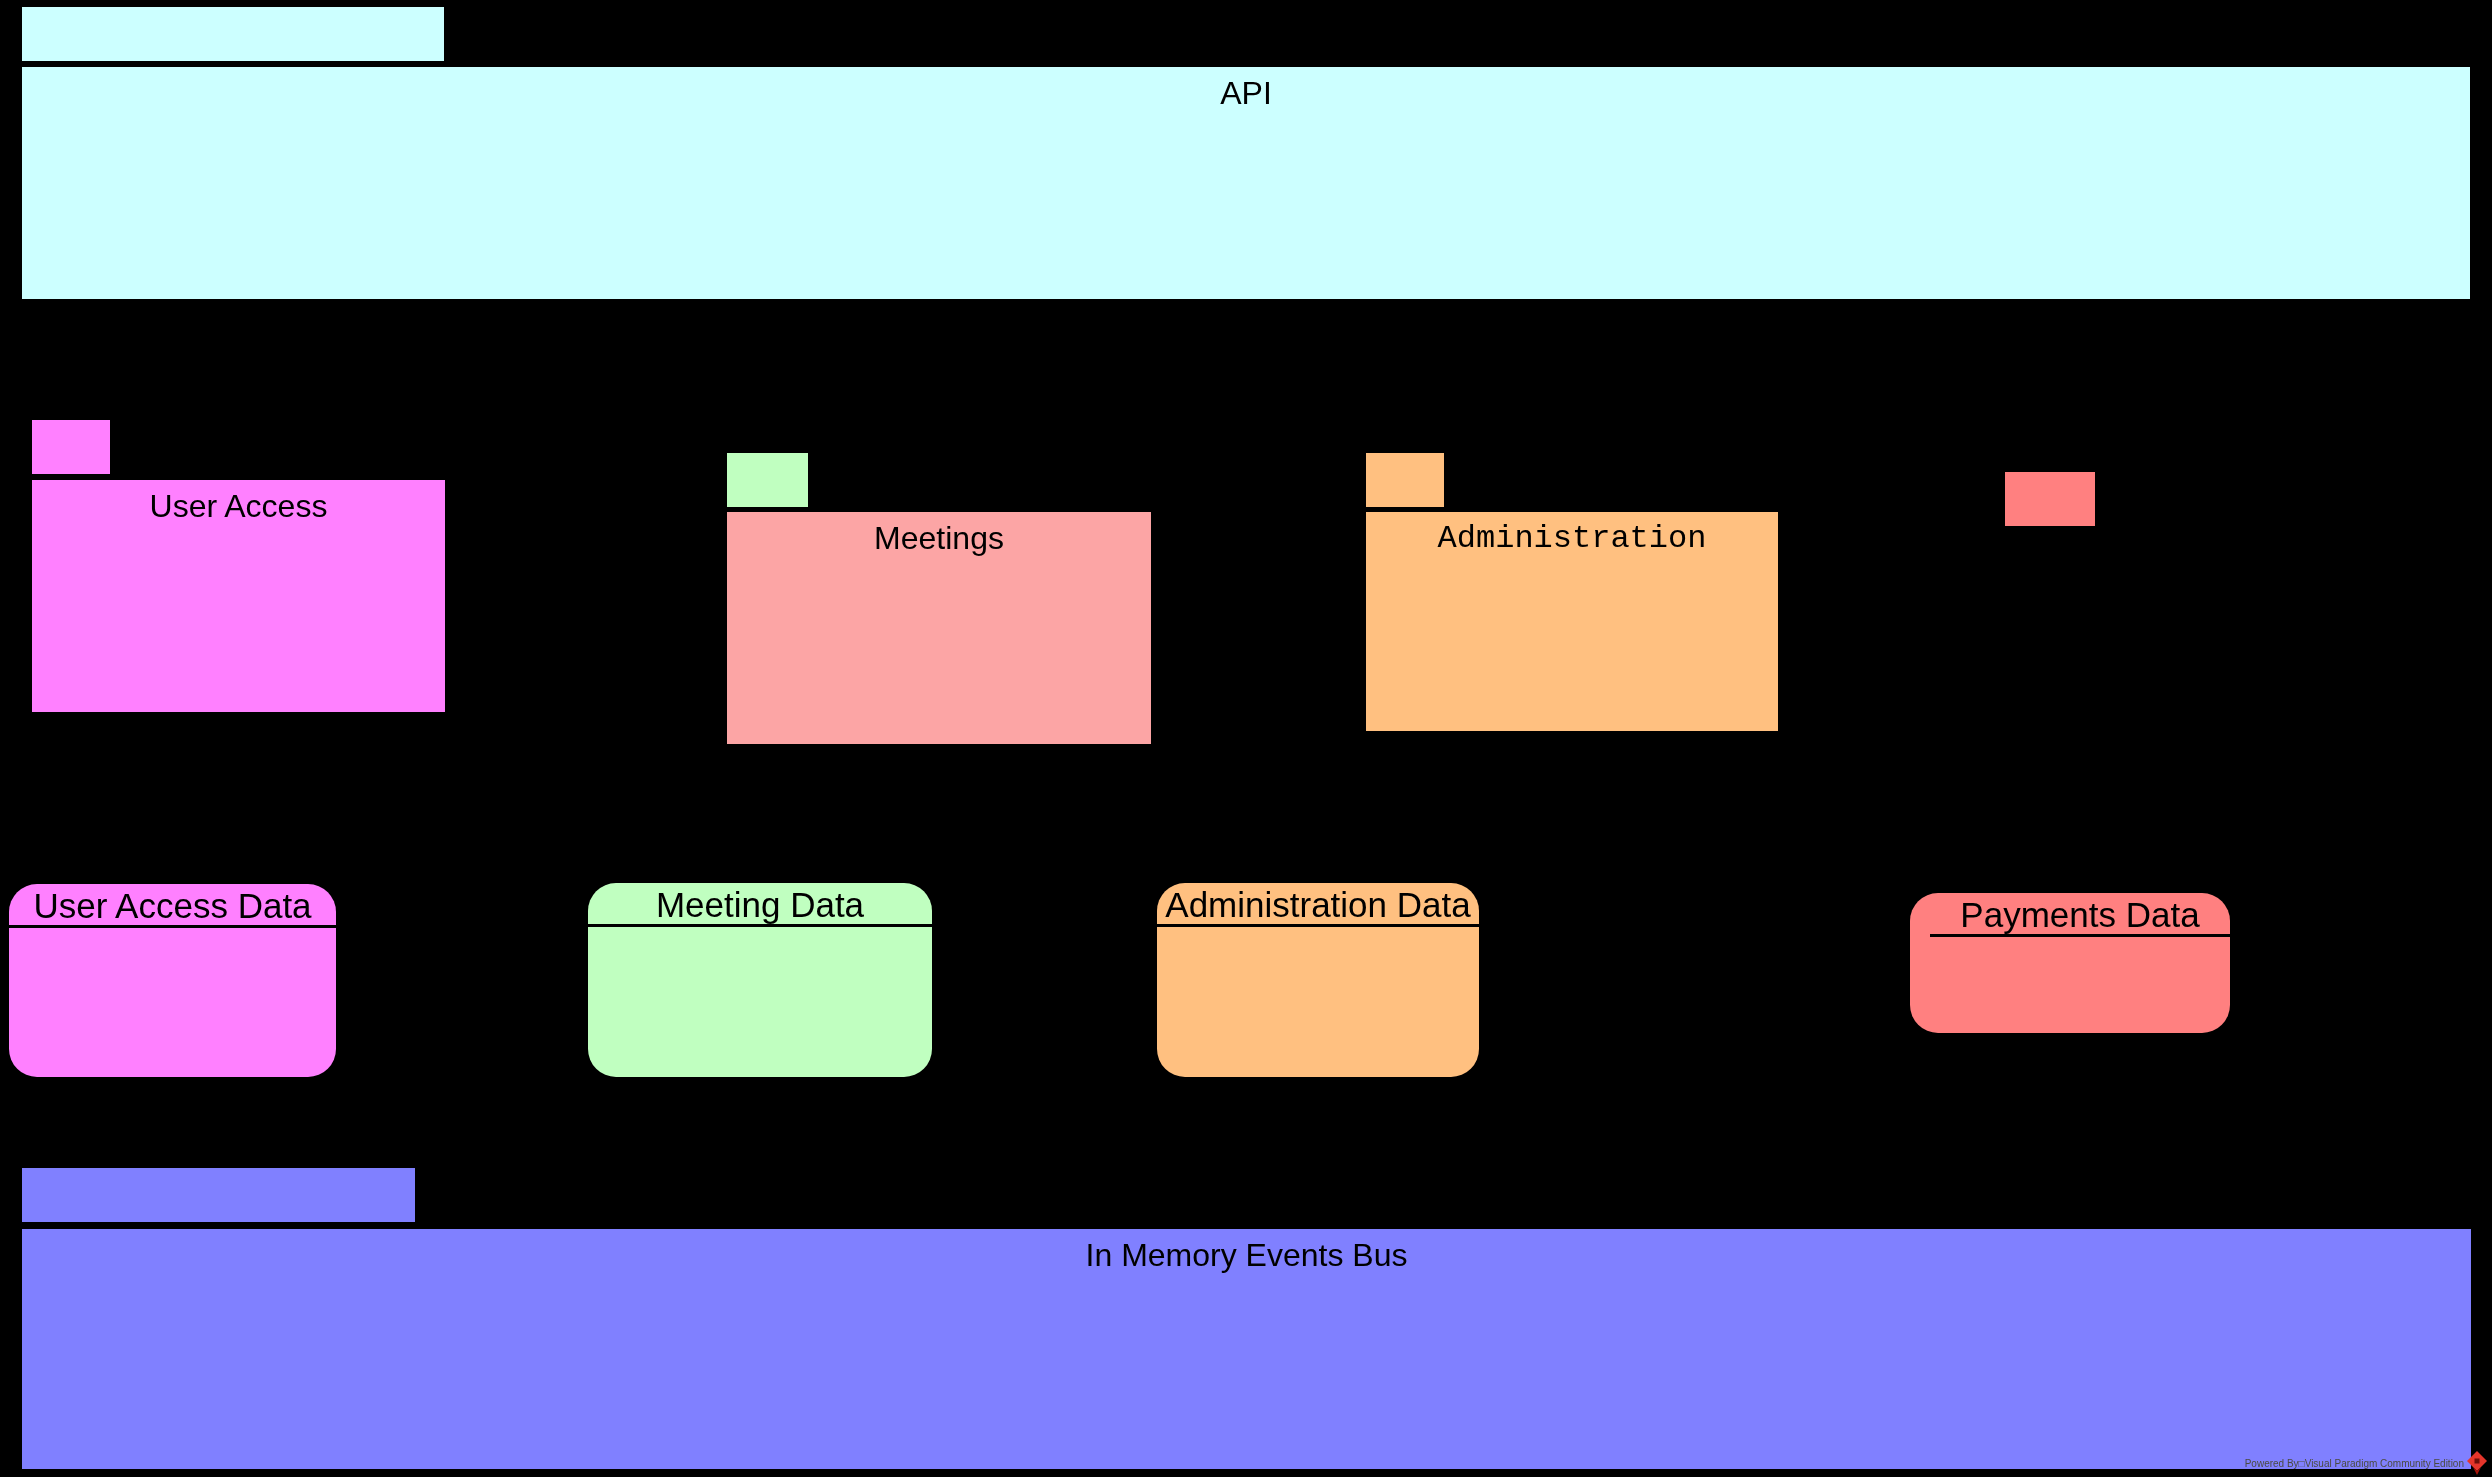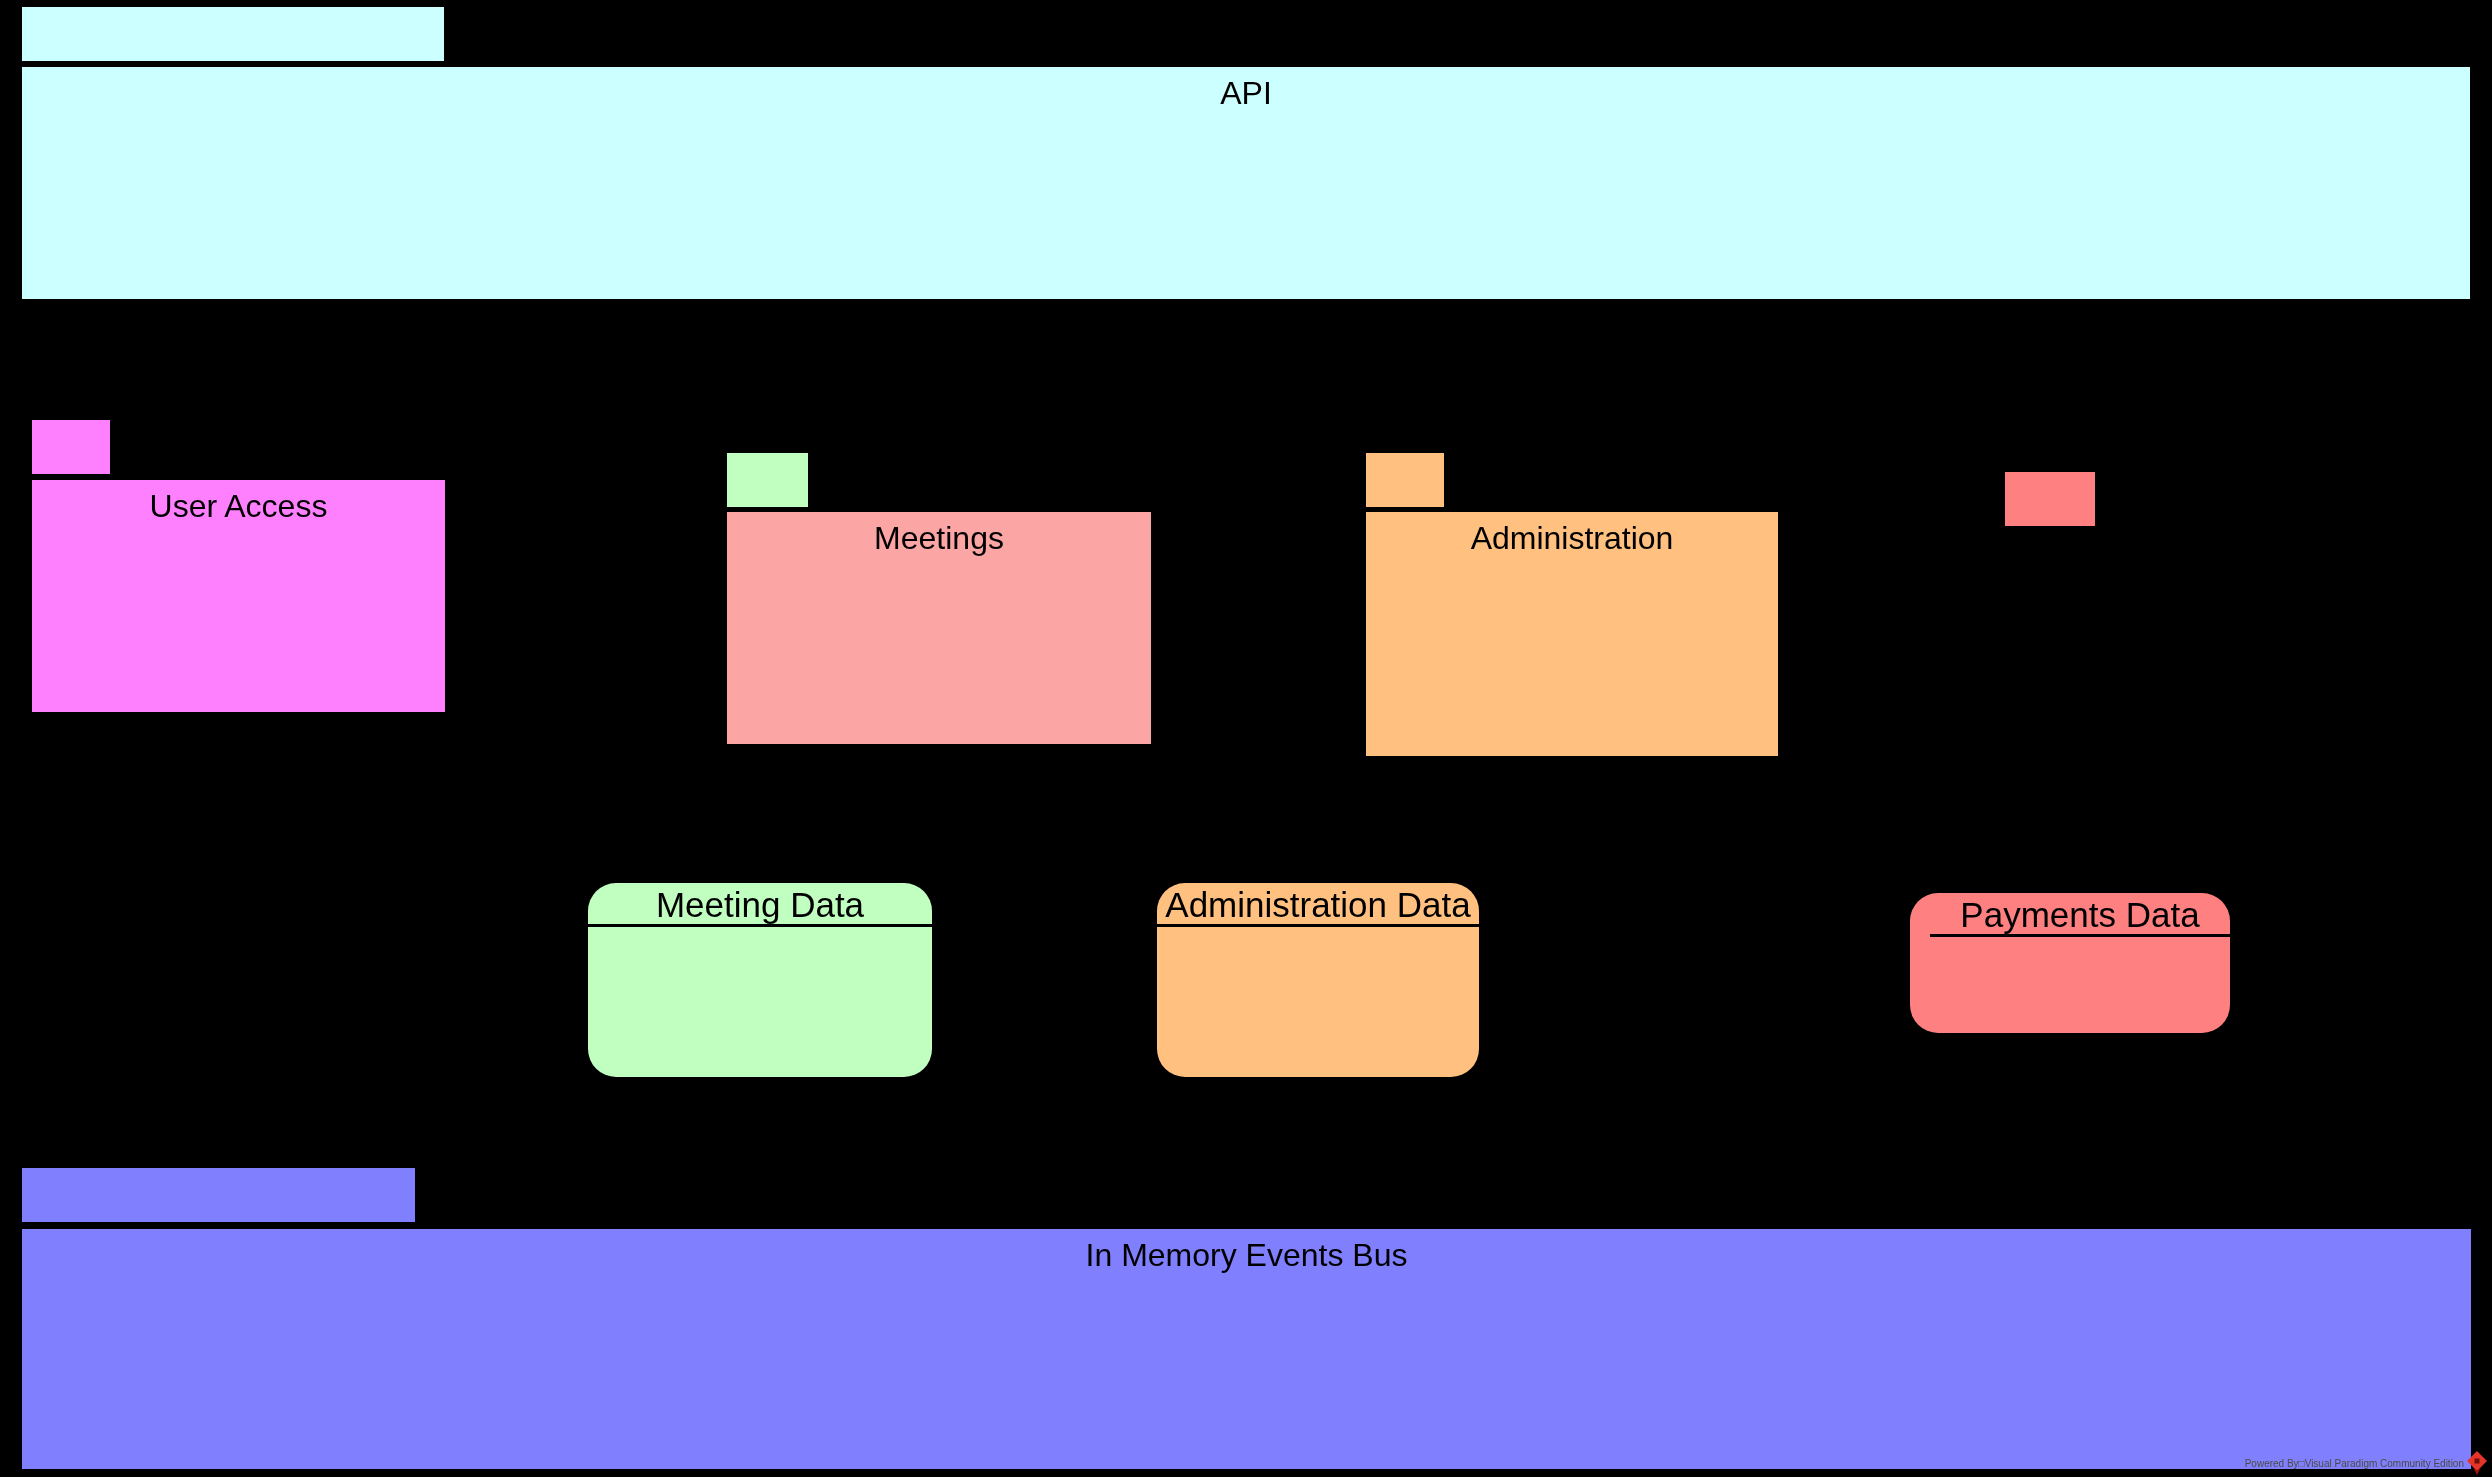--- a/index.html
+++ b/index.html
@@ -45,21 +45,21 @@
   #api-tab  { left: 22px;  top: 7px;    width: 422px;  height: 54px; }
   #api-body { left: 22px;  top: 67px;   width: 2448px; height: 232px; }
   
   #ua-tab   { left: 32px;  top: 420px;  width: 78px;   height: 54px; }
   #ua-body  { left: 32px;  top: 480px;  width: 413px;  height: 232px; }
   
   #mt-tab   { left: 727px; top: 453px;  width: 81px;   height: 54px; }
   #mt-body  { left: 727px; top: 512px;  width: 424px;  height: 232px; }
   
   #ad-tab   { left: 1366px; top: 453px; width: 78px;   height: 54px; }
-  #ad-body  { left: 1366px; top: 512px; width: 412px;  height: 244px; }
+  #ad-body  { left: 1366px; top: 512px; width: 412px;  height: 219px; font-family: Liberation Mono, monospace; }
   
   #pm-tab   { left: 2005px; top: 472px; width: 90px;   height: 54px; }
   #pm-body  { left: 2005px; top: 531px; width: 467px;  height: 232px; }
   
   #eb-tab   { left: 22px;  top: 1168px; width: 393px;  height: 54px; }
   #eb-body  { left: 22px;  top: 1229px; width: 2449px; height: 240px; }
   
   #ua-data  { left: 9px;    top: 884px; width: 327px;  height: 193px; }
   #mt-data  { left: 588px;  top: 883px; width: 344px;  height: 194px; }
   #ad-data  { left: 1157px; top: 883px; width: 322px;  height: 194px; }
@@ -102,20 +102,23 @@
     <span class="pkg-label">Meetings</span>
   </div>
 
   <div class="pkg-tab" id="ad-tab" style="background-color: rgb(255, 192, 128);"></div>
   <div class="pkg-body" id="ad-body" style="background-color: rgb(255, 192, 128);">
     <span class="pkg-label">Administration</span>
   </div>
 
   <div class="pkg-tab" id="pm-tab" style="background-color: rgb(255, 128, 128);"></div>
 
+  <div class="ds" id="ua-data" style="background-color: rgb(255, 128, 255);">
+    <div class="ds-title">User Access Data</div>
+  </div>
   <div class="ds" id="mt-data" style="background-color: rgb(192, 255, 192);">
     <div class="ds-title">Meeting Data</div>
   </div>
   <div class="ds" id="ad-data" style="background-color: rgb(255, 192, 128);">
     <div class="ds-title">Administration Data</div>
   </div>
   <div class="ds" id="pm-data" style="background-color: rgb(255, 128, 128);">
     <div class="ds-title">Payments Data</div>
   </div>
 

